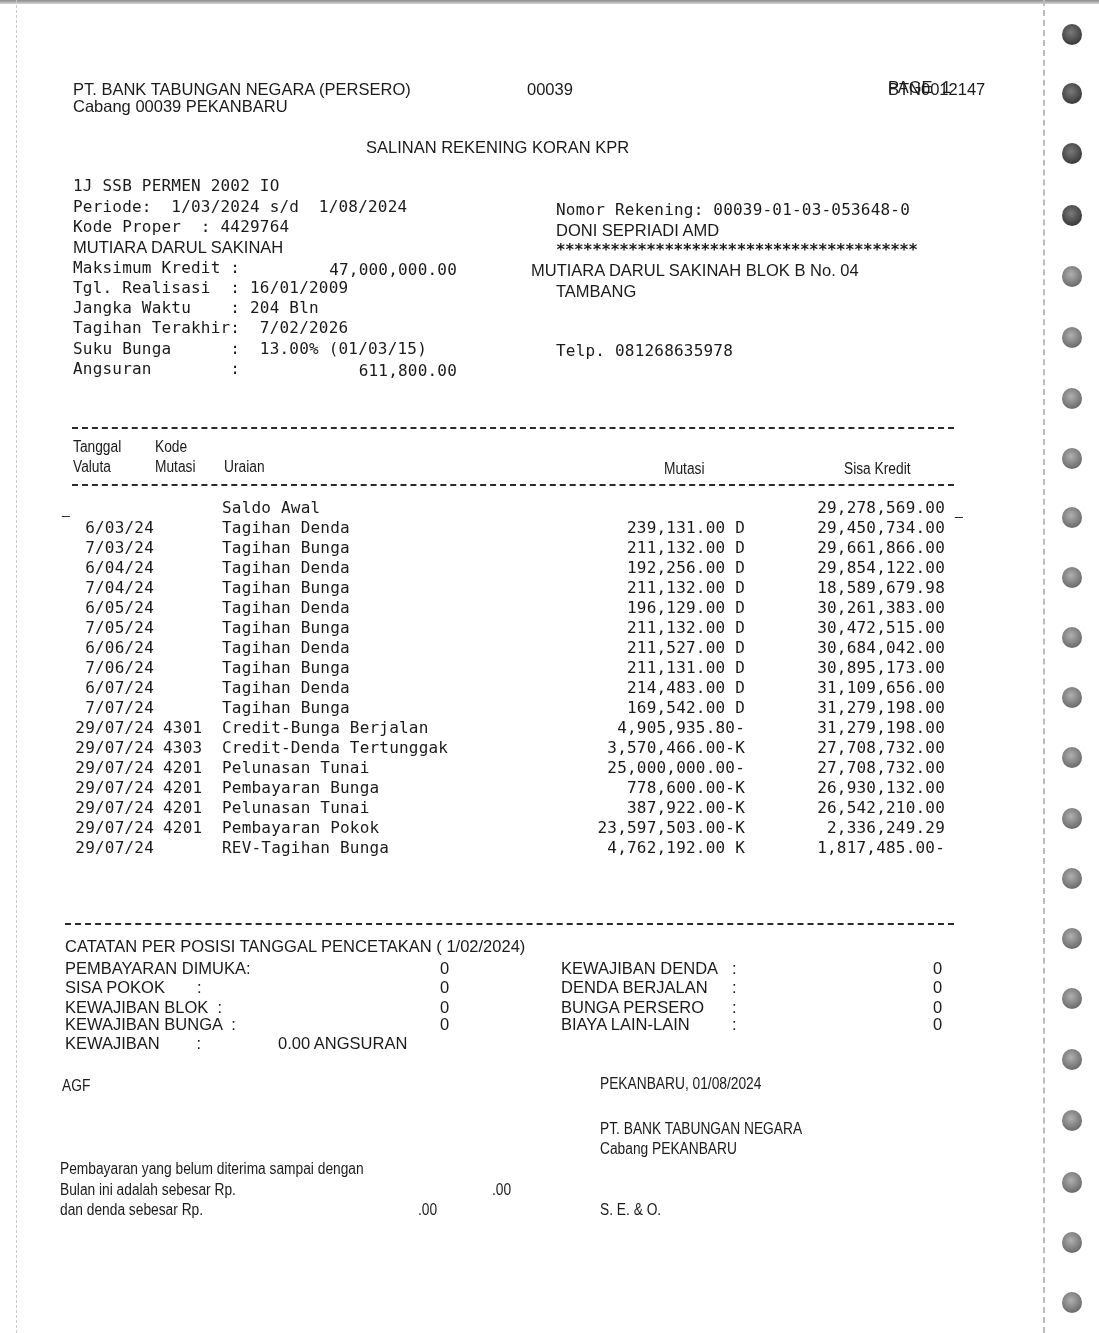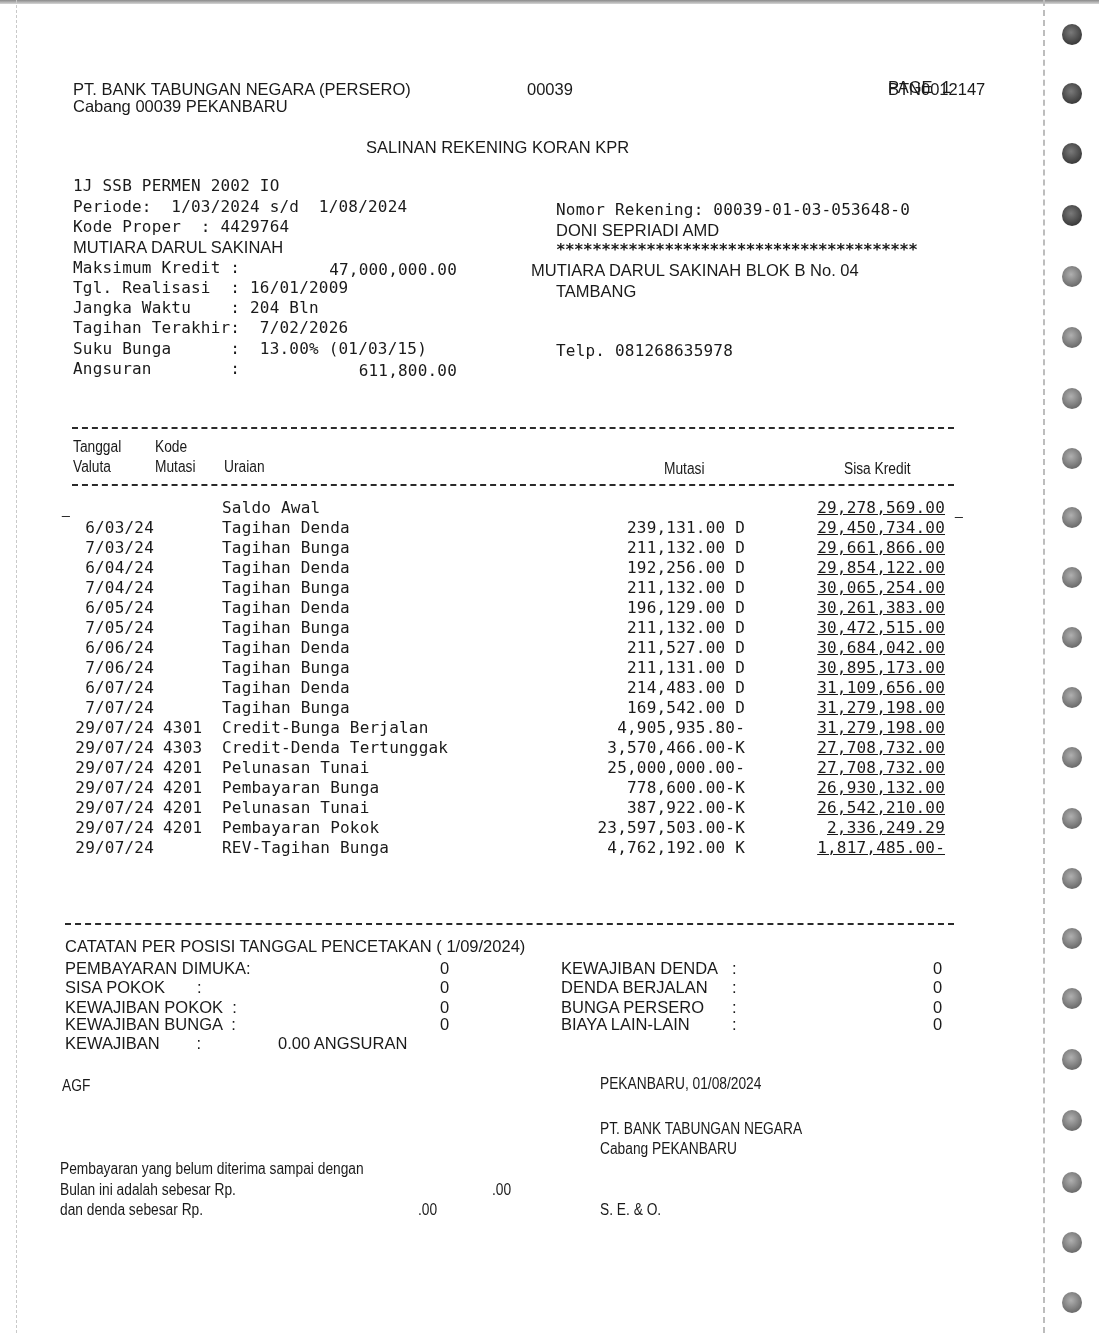--- a/index.html
+++ b/index.html
@@ -39,21 +39,21 @@
     .dash {
       position: absolute; left: 72px; width: 882px; height: 0;
       border-top: 2px dashed #2a2a2a;
     }
 
     .row { position: absolute; left: 0; width: 1000px; height: 20px; }
     .row .date { position: absolute; left: 68px; width: 90px; text-align: right; }
     .row .code { position: absolute; left: 163px; }
     .row .desc { position: absolute; left: 222px; }
     .row .mut  { position: absolute; left: 540px; width: 205px; text-align: right; }
-    .row .bal  { position: absolute; left: 760px; width: 185px; text-align: right; text-decoration: underline; }
+    .row .bal  { position: absolute; left: 760px; width: 185px; text-align: right; }
   </style>
 </head>
 <body>
 
 <div class="top-edge"></div>
 <div class="perf-left"></div>
 <div class="perf-right"></div>
 <div>
   <div class="hole" style="top:24px"></div>
   <div class="hole" style="top:83px"></div>
@@ -154,21 +154,21 @@
     <span class="code"></span>
     <span class="desc">Tagihan Denda</span>
     <span class="mut">192,256.00 D</span>
     <span class="bal">29,854,122.00</span>
   </div>
   <div class="row mono" style="top:578px">
     <span class="date" style="width:86px">7/04/24</span>
     <span class="code"></span>
     <span class="desc">Tagihan Bunga</span>
     <span class="mut">211,132.00 D</span>
-    <span class="bal">30,065,254.00</span>
+    <span class="bal">18,589,679.98</span>
   </div>
   <div class="row mono" style="top:598px">
     <span class="date" style="width:86px">6/05/24</span>
     <span class="code"></span>
     <span class="desc">Tagihan Denda</span>
     <span class="mut">196,129.00 D</span>
     <span class="bal">30,261,383.00</span>
   </div>
   <div class="row mono" style="top:618px">
     <span class="date" style="width:86px">7/05/24</span>
@@ -252,27 +252,27 @@
     <span class="code"></span>
     <span class="desc">REV-Tagihan Bunga</span>
     <span class="mut">4,762,192.00 K</span>
     <span class="bal">1,817,485.00-</span>
   </div>
 </div>
 
 <div class="dash" style="top:923px;left:65px;width:889px"></div>
 
 <div>
-  <div class="t sans" style="left:65px;top:937px">CATATAN PER POSISI TANGGAL PENCETAKAN ( 1/09/2024)</div>
+  <div class="t sans" style="left:65px;top:937px">CATATAN PER POSISI TANGGAL PENCETAKAN ( 1/02/2024)</div>
 
   <div class="t sans" style="left:65px;top:959px">PEMBAYARAN DIMUKA:</div>
   <div class="t sans" style="left:440px;top:959px">0</div>
   <div class="t sans" style="left:65px;top:978px">SISA POKOK       :</div>
   <div class="t sans" style="left:440px;top:978px">0</div>
-  <div class="t sans" style="left:65px;top:998px">KEWAJIBAN POKOK  :</div>
+  <div class="t sans" style="left:65px;top:998px">KEWAJIBAN BLOK  :</div>
   <div class="t sans" style="left:440px;top:998px">0</div>
   <div class="t sans" style="left:65px;top:1015px">KEWAJIBAN BUNGA  :</div>
   <div class="t sans" style="left:440px;top:1015px">0</div>
   <div class="t sans" style="left:65px;top:1034px">KEWAJIBAN        :</div>
   <div class="t sans" style="left:278px;top:1034px">0.00 ANGSURAN</div>
 
   <div class="t sans" style="left:561px;top:959px">KEWAJIBAN DENDA</div>
   <div class="t sans" style="left:732px;top:959px">:</div>
   <div class="t sans" style="left:933px;top:959px">0</div>
   <div class="t sans" style="left:561px;top:978px">DENDA BERJALAN</div>

